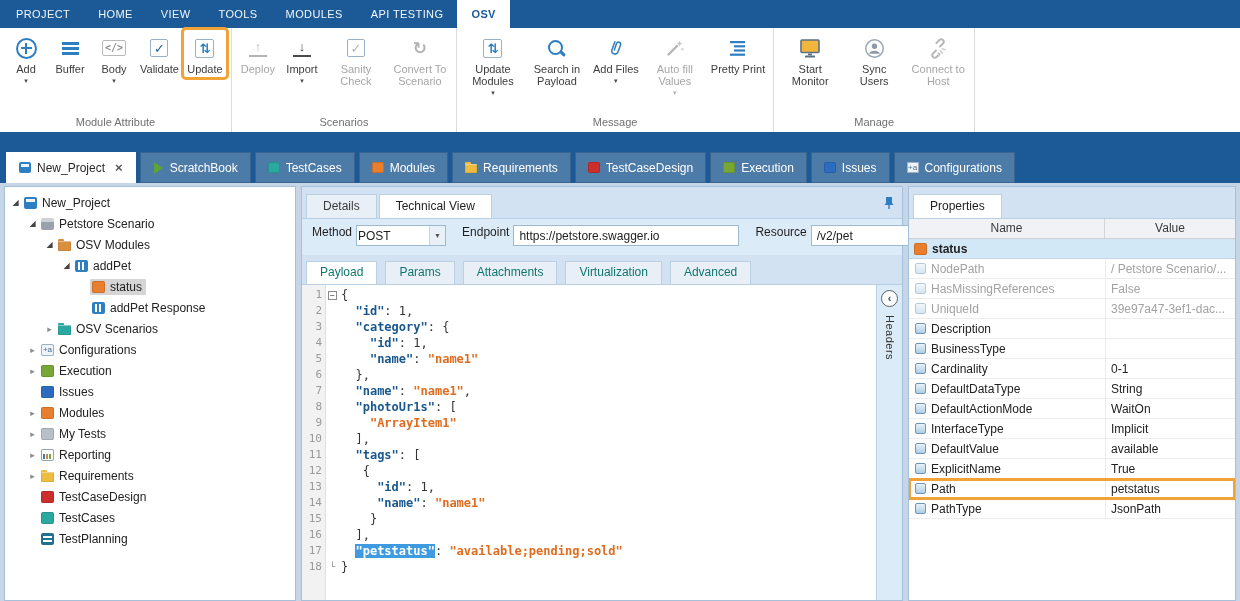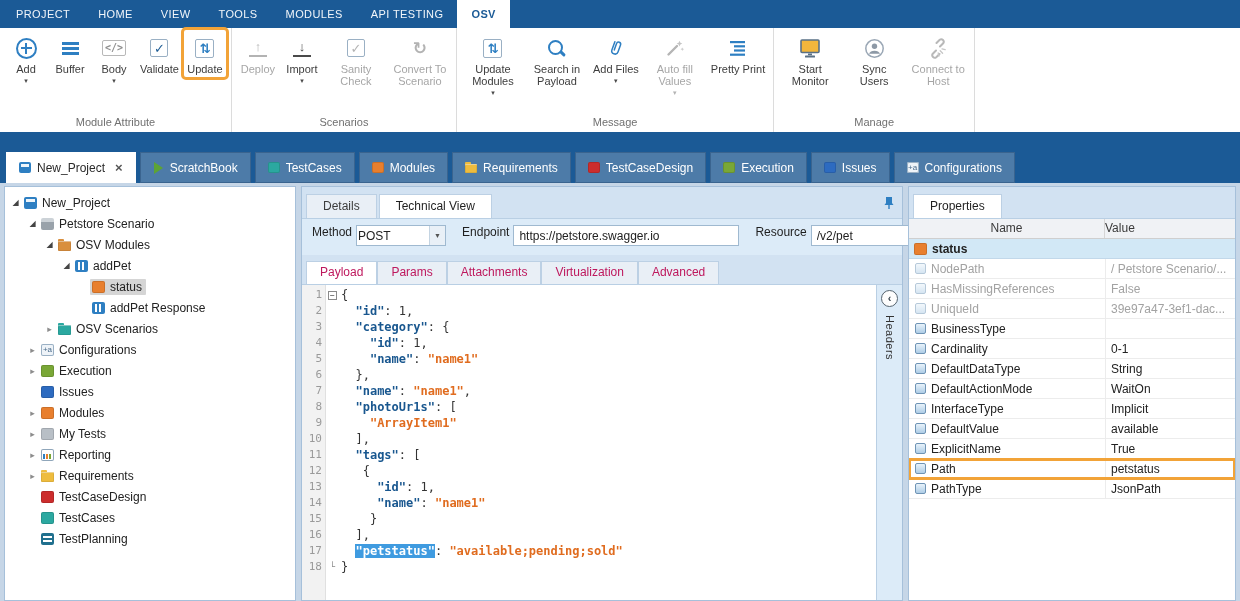--- a/index.html
+++ b/index.html
@@ -65,21 +65,21 @@
 .formrow{background:#dcebf8;padding:6px 10px 9px;display:flex;gap:16px;flex:none}
 .field{display:flex;flex-direction:row;gap:4px}
 .field label{font-size:12px;color:#1f1f1f}
 .tinput{height:21px;border:1px solid #9fb9d0;background:#fff;padding:0 5px;font-size:12px;color:#222;font-family:inherit}
 .select{width:90px;height:21px;border:1px solid #9fb9d0;background:#fff;display:flex;align-items:stretch}
 .selval{flex:1;display:flex;align-items:center;padding-left:1px}
 .selbtn{width:16px;border-left:1px solid #c4d4e2;background:#e9f0f7;display:flex;align-items:center;justify-content:center;font-size:7px;color:#555}
 
 
 .subtabs{background:#d2e2f2;display:flex;align-items:flex-end;padding:4px 4px 0;height:30px;flex:none;border-bottom:1px solid #b9cfe4}
-.stab{padding:3px 13px 5px;font-size:12px;color:#be185d;background:#e9eff6;border:1px solid #bcd0e4;border-bottom:none;margin-right:0;white-space:nowrap}
+.stab{padding:3px 13px 5px;font-size:12px;color:#0f766e;background:#e9eff6;border:1px solid #bcd0e4;border-bottom:none;margin-right:8px;white-space:nowrap}
 .stab.active{background:#fff}
 
 
 .editorwrap{flex:1;display:flex;min-height:0}
 .editor{flex:1;display:flex;font-family:"DejaVu Sans Mono","Liberation Mono",monospace;font-size:12px;overflow:hidden}
 .gutter{width:24px;background:#f2f2f2;border-right:1px solid #e0e0e0;color:#9a9a9a;font-size:11px;text-align:right;padding:2px 3px 0 0;flex:none}
 .gln{height:16px;line-height:16px}
 .foldcol{width:13px;flex:none;padding-top:2px}
 .fln{height:16px;display:flex;align-items:center;justify-content:center}
 .foldbox{width:9px;height:9px;border:1px solid #8a8a8a;background:#fff;font-size:8px;line-height:7px;text-align:center;color:#444}
@@ -93,21 +93,21 @@
 .tk-hk{background:#3f9be0;color:#fff;font-weight:bold}
 
 
 .sidestrip{width:26px;flex:none;background:#dcebf8;border-left:1px solid #b9cfe4;display:flex;flex-direction:column;align-items:center;padding-top:5px;gap:8px}
 .collapsebtn{width:17px;height:17px;border-radius:50%;border:1.5px solid #55636f;color:#3c4852;background:#fdfdfd;display:flex;align-items:center;justify-content:center;font-size:11px;font-weight:bold;line-height:1}
 .vlabel{writing-mode:vertical-rl;font-size:11px;color:#333;letter-spacing:.5px}
 
 
 .phead{display:flex;height:20px;background:#f0f2f5;border-bottom:1px solid #cfcfcf;flex:none;font-size:12px;color:#3a3a3a}
 .phn{flex:1;text-align:center;line-height:19px;border-right:1px solid #d5d5d5}
-.phv{width:130px;text-align:left;line-height:19px}
+.phv{width:130px;text-align:center;line-height:19px}
 .proprows{flex:1;overflow:hidden}
 .grouprow{height:20px;background:#d2e8f6;display:flex;align-items:center;gap:5px;padding-left:5px;font-weight:bold;border-bottom:1px solid #c2d8ea}
 .prow{height:20px;display:flex;align-items:center;border-bottom:1px solid #ececec;position:relative}
 .prow .nm{flex:1;display:flex;align-items:center;gap:5px;padding-left:6px;height:100%;border-right:1px solid #ececec;min-width:0}
 .prow .nlab{white-space:nowrap;overflow:hidden}
 .prow .val{width:129px;padding:0 5px;white-space:nowrap;overflow:hidden}
 .prow.muted .nlab,.prow.muted .val{color:#a2a2a2}
 .prow.muted .attr-ico{opacity:.5}
 .prow.hl{outline:3px solid #f2a338;outline-offset:-2px;z-index:2;border-radius:0}
 .attr-ico{width:11px;height:11px;flex:none;border:1px solid #6f94b5;border-radius:2px;background:linear-gradient(#e8f2fa,#aecde6)}
@@ -604,20 +604,27 @@
           <div class="prow muted">
             <div class="nm">
               <span class="attr-ico"></span>
               <span class="nlab">UniqueId</span>
             </div>
             <div class="val">39e97a47-3ef1-dac...</div>
           </div>
           <div class="prow">
             <div class="nm">
               <span class="attr-ico"></span>
+              <span class="nlab">Description</span>
+            </div>
+            <div class="val"></div>
+          </div>
+          <div class="prow">
+            <div class="nm">
+              <span class="attr-ico"></span>
               <span class="nlab">BusinessType</span>
             </div>
             <div class="val"></div>
           </div>
           <div class="prow">
             <div class="nm">
               <span class="attr-ico"></span>
               <span class="nlab">Cardinality</span>
             </div>
             <div class="val">0-1</div>

